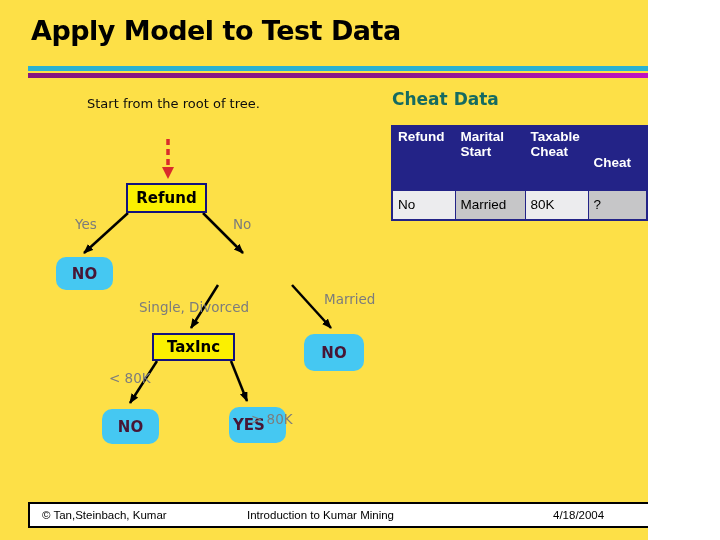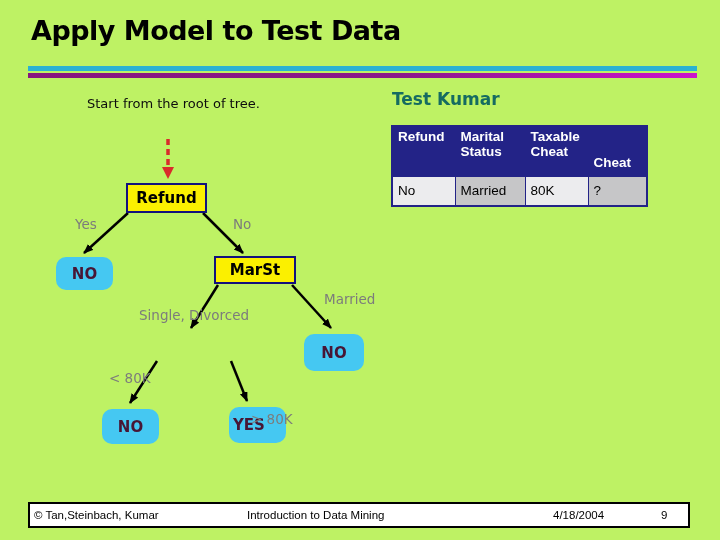--- a/index.html
+++ b/index.html
@@ -1,17 +1,17 @@
 <!DOCTYPE html>
 <html><head>
 <meta charset="utf-8">
 <style>
   html,body{margin:0;padding:0;background:#fff;}
   .slide{
-    position:relative;width:720px;height:540px;background:#bef264;
+    position:relative;width:648px;height:540px;background:#fde047;
     font-family:"Liberation Sans",sans-serif;overflow:hidden;
   }
   .abs{position:absolute;}
   .slide-title{
     left:31px;top:15px;font-family:"DejaVu Sans",sans-serif;
     font-weight:bold;font-size:27px;color:#000;white-space:nowrap;letter-spacing:-0.5px;
   }
   .rule{left:28px;width:669px;height:5px;}
   .rule-cyan{top:66px;background:#2ab2d2;}
   .rule-magenta{top:73px;background:linear-gradient(90deg,#87157f,#8a188a 55%,#cc12cc);}
@@ -28,21 +28,21 @@
     position:absolute;left:391px;top:125px;border-collapse:collapse;
     table-layout:fixed;border:2px solid #232387;background:#fff;
   }
   table.test-table th,table.test-table td{
     border:1.5px solid #232387;font-size:13.5px;line-height:1.12;
     padding:2px 2px 2px 5px;text-align:left;
   }
   table.test-table th{
     background:#232387;color:#ffffff;font-weight:bold;vertical-align:top;height:41px;
   }
-  table.test-table th.th-cheat{vertical-align:bottom;padding-bottom:6px;margin-top:36px;}
+  table.test-table th.th-cheat{vertical-align:bottom;padding-bottom:20px;margin-top:36px;}
   table.test-table td{height:24px;color:#000;vertical-align:middle;}
   td.c-light{background:#ececee;}
   td.c-dark{background:#c6c6c8;}
   
   .tnode{
     display:flex;align-items:center;justify-content:center;
     background:#fbf000;border:2.5px solid #12127e;box-sizing:border-box;
     font-family:"DejaVu Sans",sans-serif;font-weight:bold;font-size:15px;color:#000;
   }
   .leaf{
@@ -55,58 +55,58 @@
   .node-taxinc{left:152px;top:333px;width:83px;height:28px;}
   .leaf-refund-yes{left:56px;top:257px;width:57px;height:33px;}
   .leaf-married{left:304px;top:334px;width:60px;height:37px;}
   .leaf-lt80k{left:102px;top:409px;width:57px;height:35px;}
   .leaf-gt80k{left:229px;top:407px;width:57px;height:36px;justify-content:flex-start;padding-left:4px;}
   .branch{
     font-family:"DejaVu Sans",sans-serif;font-size:13.5px;color:#7c7c7c;white-space:nowrap;
   }
   .b-yes{left:75px;top:216px;}
   .b-no{left:233px;top:216px;}
-  .b-single{left:139px;top:307px;}
+  .b-single{left:139px;top:299px;}
   .b-married{left:324px;top:291px;}
   .b-lt{left:109px;top:370px;}
   .b-gt{left:251px;top:370px;margin-top:41px;}
   svg.edges{left:0;top:0;pointer-events:none;}
   
   .footer-box{
     left:28px;top:502px;width:662px;height:26px;border:2px solid #000;box-sizing:border-box;background:#fff;
   }
   .footer-text{font-size:11.5px;color:#000;white-space:nowrap;top:509px;}
-  .f-author{left:34px;}
+  .f-author{left:42px;}
   .f-course{left:247px;}
   .f-date{left:553px;text-align:right;}
   .f-page{left:661px;}
 </style>
 </head>
 <body>
 
 <div class="slide">
 
   <div class="abs slide-title">Apply Model to Test Data</div>
   <div class="abs rule rule-cyan"></div>
   <div class="abs rule rule-magenta"></div>
 
-  <div class="abs test-data-heading">Test Kumar</div>
+  <div class="abs test-data-heading">Cheat Data</div>
   <div class="abs start-note">Start from the root of tree.</div>
 
   <table class="test-table">
     <colgroup>
       <col style="width:63px">
         <col style="width:70px">
         <col style="width:63px">
         <col style="width:59px">
     </colgroup>
     <tbody>
         <tr>
       <th>Refund</th>
-      <th>Marital Status</th>
+      <th>Marital Start</th>
       <th>Taxable Cheat</th>
       <th class="th-cheat">Cheat</th>
     </tr>
     <tr>
       <td class="c-light">No</td>
       <td class="c-dark">Married</td>
       <td class="c-light">80K</td>
       <td class="c-dark">?</td>
     </tr>
   </tbody>
@@ -122,33 +122,33 @@
     <polygon points="162,167 174,167 168,179" fill="#d92b2b"></polygon>
     <line x1="128" y1="213" x2="84" y2="253" stroke="#000" stroke-width="2.5" marker-end="url(#ah)"></line>
     <line x1="203" y1="213" x2="243" y2="253" stroke="#000" stroke-width="2.5" marker-end="url(#ah)"></line>
     <line x1="218" y1="285" x2="191" y2="328" stroke="#000" stroke-width="2.5" marker-end="url(#ah)"></line>
     <line x1="292" y1="285" x2="331" y2="328" stroke="#000" stroke-width="2.5" marker-end="url(#ah)"></line>
     <line x1="157" y1="361" x2="130" y2="403" stroke="#000" stroke-width="2.5" marker-end="url(#ah)"></line>
     <line x1="231" y1="361" x2="247" y2="401" stroke="#000" stroke-width="2.5" marker-end="url(#ah)"></line>
   </svg>
 
   <div class="abs tnode node-refund">Refund</div>
-  <div class="abs tnode node-marst">MarSt</div>
+  <div class="abs tnode node-taxinc">TaxInc</div>
 
   <div class="abs leaf leaf-refund-yes">NO</div>
   <div class="abs leaf leaf-married">NO</div>
   <div class="abs leaf leaf-lt80k">NO</div>
   <div class="abs leaf leaf-gt80k">YES</div>
 
   <div class="abs branch b-yes">Yes</div>
   <div class="abs branch b-no">No</div>
   <div class="abs branch b-single">Single, Divorced</div>
   <div class="abs branch b-married">Married</div>
   <div class="abs branch b-lt">&lt; 80K</div>
   <div class="abs branch b-gt">&gt; 80K</div>
 
   <div class="abs footer-box"></div>
   <div class="abs footer-text f-author">© Tan,Steinbach, Kumar</div>
-  <div class="abs footer-text f-course">Introduction to Data Mining</div>
+  <div class="abs footer-text f-course">Introduction to Kumar Mining</div>
   <div class="abs footer-text f-date">4/18/2004</div>
   <div class="abs footer-text f-page">9</div>
 
 </div>
 
 </body></html>

